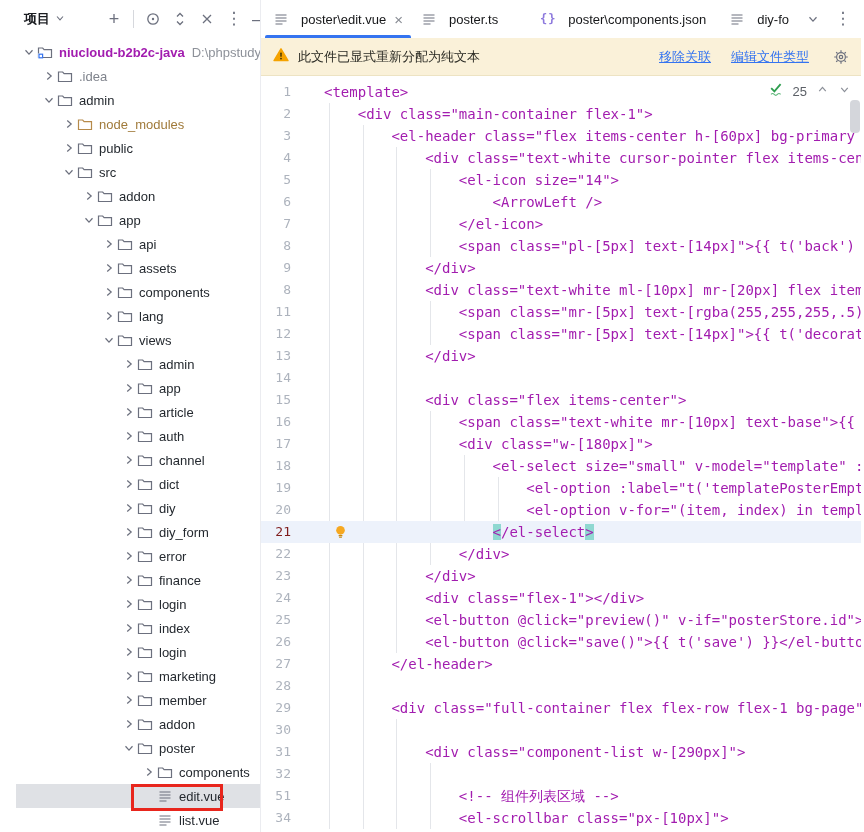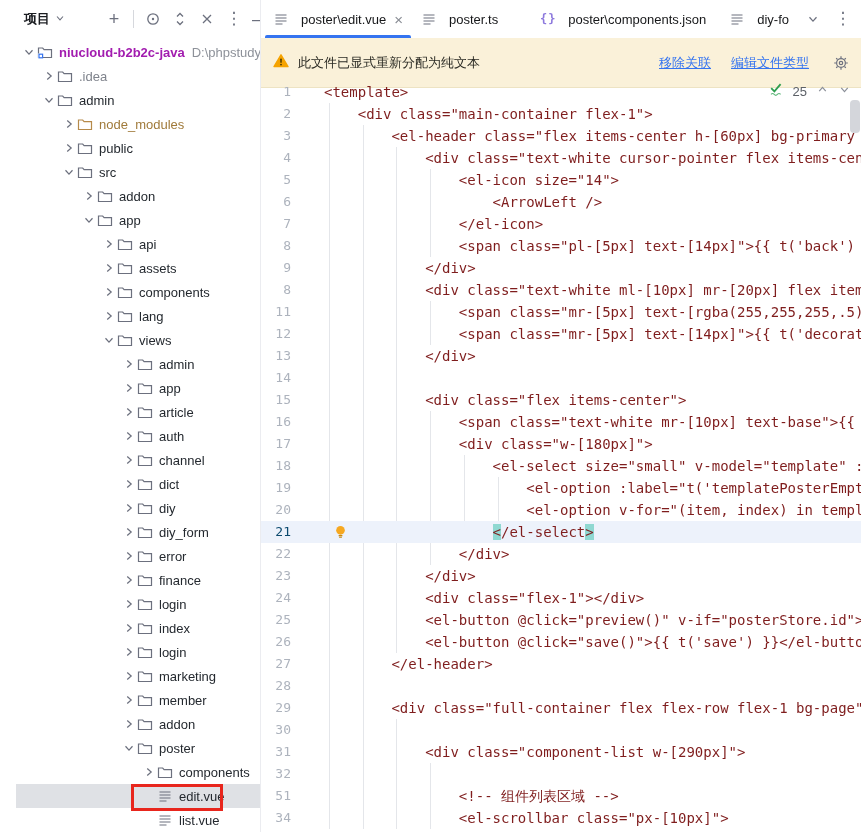--- a/index.html
+++ b/index.html
@@ -45,35 +45,35 @@
   .tabbar { height:38px; display:flex; align-items:center; padding-left:3px; }
   .tab { height:38px; display:flex; align-items:center; gap:6px; padding:0 9px;
          font-size:13px; color:#161719; position:relative; cursor:pointer; }
   .tab.active::after { content:""; position:absolute; left:1px; right:1px; bottom:0; height:3px;
                        background:#3574f0; border-radius:2px 2px 0 0; }
   .tclose { color:#878b93; font-size:15px; margin-left:2px; line-height:1; }
   .braces { font-family:"DejaVu Sans Mono", monospace; font-size:12px; font-weight:bold; color:#8d79dd; letter-spacing:1px; }
   .tab-right { margin-left:auto; display:flex; align-items:center; gap:14px; padding-right:10px; }
   .tab-label.trunc { max-width:37px; overflow:hidden; }
 
-  .banner { height:50px; background:#faf1d9; border-bottom:1px solid #ede3c3;
+  .banner { height:38px; background:#faf1d9; border-bottom:1px solid #ede3c3;
             display:flex; align-items:center; padding:0 12px; gap:9px; font-size:13px; color:#2b2b24; }
   .banner-links { margin-left:auto; display:flex; align-items:center; gap:20px; }
   .blink { color:#3574f0; text-decoration:underline; cursor:pointer; }
   .gear { margin-left:4px; display:flex; }
 
   .editor { position:absolute; top:77px; left:0; right:0; bottom:0; overflow:hidden;
             font-family:"DejaVu Sans Mono", monospace; font-size:14px; }
   .lines { position:absolute; top:4px; left:0; right:0; }
   .cl { height:22px; line-height:22px; display:flex; overflow:hidden; }
   .ln { width:30px; flex:none; text-align:right; color:#adb3bd; font-size:13px;
         font-family:"DejaVu Sans Mono", monospace; }
-  .ct { margin-left:33px; white-space:pre; color:#7f1d1d; }
+  .ct { margin-left:33px; white-space:pre; color:#a21caf; }
   .cl.caret { background:#edf2fb; }
-  .cl.caret .ln { color:#0c4a6e; }
+  .cl.caret .ln { color:#7f1d1d; }
   .hl { background:#8fd8d1; }
 
   .ig { position:absolute; width:1px; background:#e4e6ea; z-index:0; }
   .lines { z-index:1; }
 
   .bulb { position:absolute; left:72px; top:447px; z-index:2; }
 
   .inspect { position:absolute; top:5px; right:10px; display:flex; align-items:center; gap:9px;
              color:#5c6067; font-size:13px; font-family:"Liberation Sans", sans-serif; z-index:3;
              background:transparent; }

